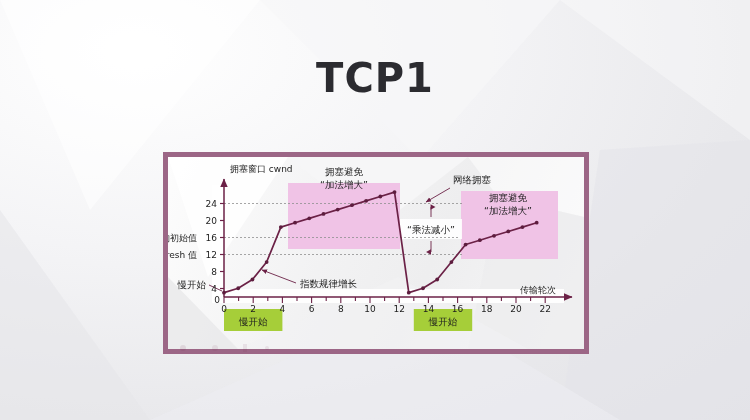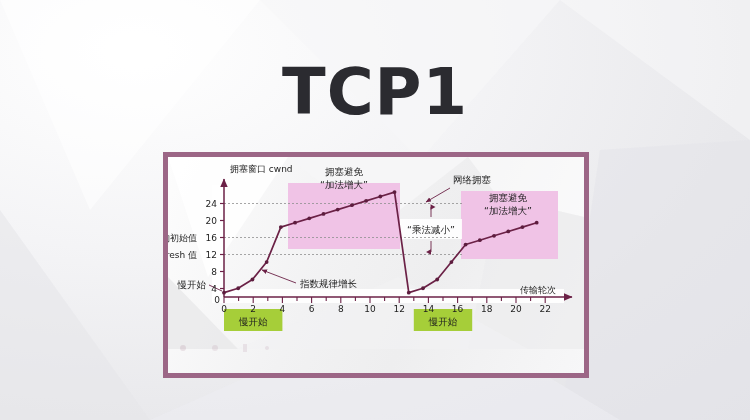--- a/index.html
+++ b/index.html
@@ -6,26 +6,26 @@
   body{
     width:750px;height:420px;overflow:hidden;
     font-family:"Liberation Sans","DejaVu Sans",sans-serif;
     background:
       radial-gradient(ellipse at 18% 12%, #ffffff 0%, #f4f4f6 38%, #e9e9ec 70%, #e3e3e7 100%);
     position:relative;
   }
   .slide-bg-facets{position:absolute;inset:0;pointer-events:none;}
   #page-title{
     position:absolute;left:0;right:0;top:55px;text-align:center;
-    font-size:64px;font-weight:bold;color:#2b2b30;letter-spacing:1px;
+    font-size:40px;font-weight:bold;color:#2b2b30;letter-spacing:1px;
     font-family:"DejaVu Sans","Liberation Sans",sans-serif;
   }
   
   #figure-frame{
-    position:absolute;left:163px;top:152px;width:426px;height:226px;
+    position:absolute;left:163px;top:152px;width:426px;height:202px;
     border:5px solid #9c6686;background:#ffffff;box-sizing:border-box;
   }
   #figure-inner{
     position:absolute;inset:0;overflow:hidden;
     background:
       linear-gradient(115deg,#fdfdfd 0%,#f2f2f3 40%,#eeeeef 62%,#f7f7f8 100%);
   }
   #figure-svg{position:absolute;left:0;top:0;}
   .watermark-strip{
     position:absolute;left:163px;top:341px;width:426px;height:13px;

